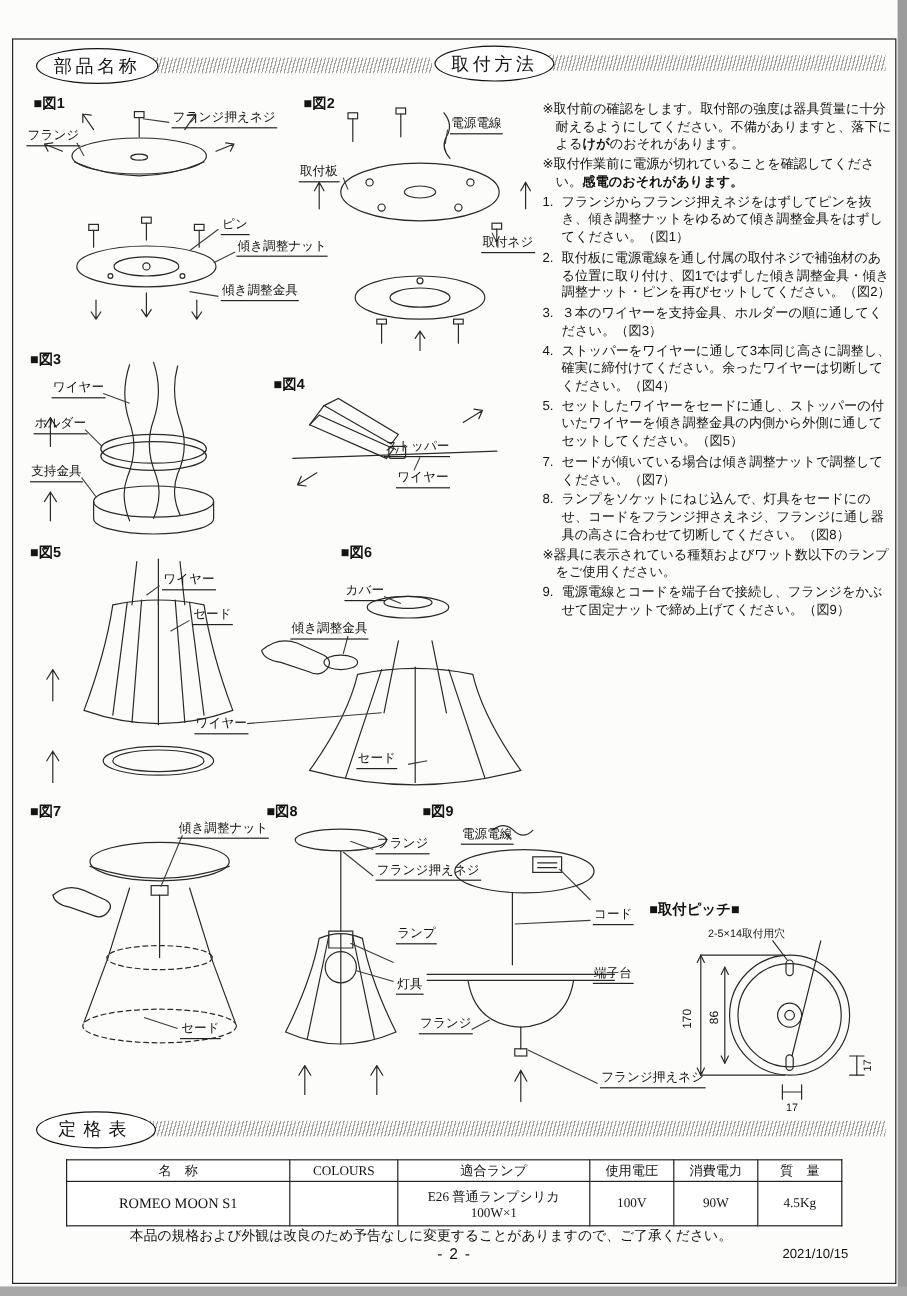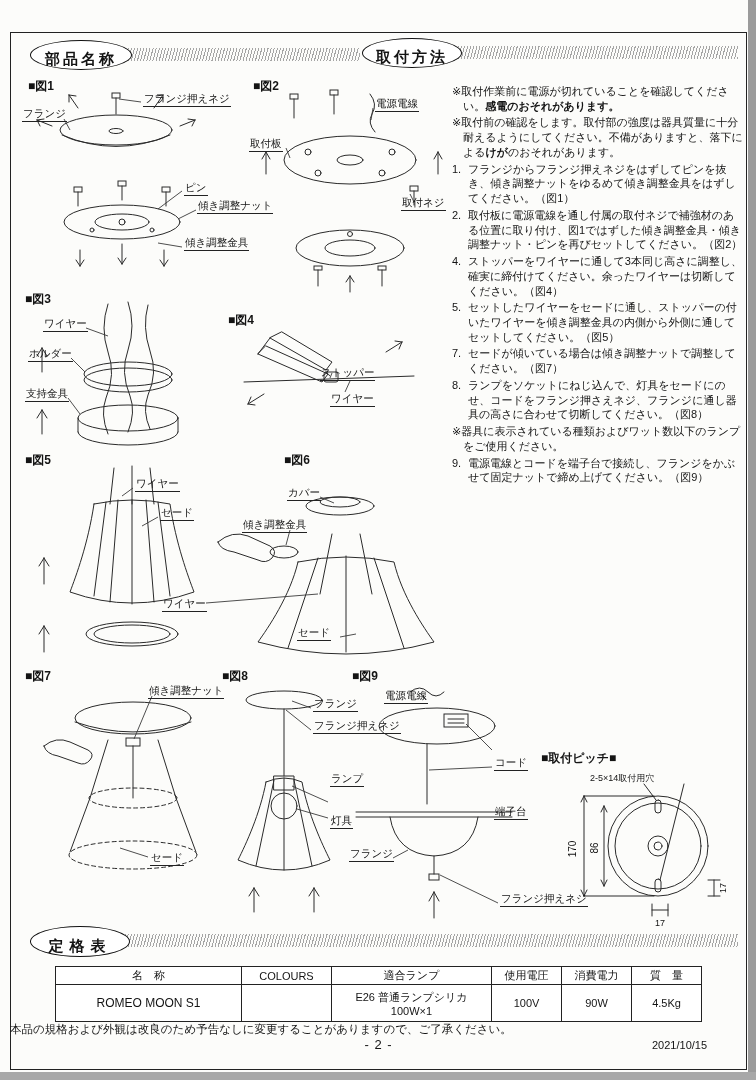--- a/index.html
+++ b/index.html
@@ -8,39 +8,39 @@
     width:756px; height:1080px; position:relative; overflow:hidden;
     background:#fcfcfa; color:#141414;
     font-family:"Liberation Sans","DejaVu Sans",sans-serif;
   }
   .page-border { position:absolute; left:10px; top:32px; width:737px; height:1038px; border:1.6px solid #222; }
   .edge-right  { position:absolute; right:0; top:0; width:8px; height:1080px; background:#9b9b9b; }
   .edge-bottom { position:absolute; left:0; bottom:0; width:756px; height:8px; background:#a8a8a8; }
   .band { position:absolute; height:13px; z-index:1;
     background:repeating-linear-gradient(105deg,#8f8f8f 0 1px,transparent 1px 3px); opacity:.8; }
   .badge { position:absolute; z-index:2; background:#fff; border:1.8px solid #111; border-radius:50%;
-    display:flex; align-items:flex-end; justify-content:center; font-size:15px; font-weight:bold; letter-spacing:3px; }
+    display:flex; align-items:center; justify-content:center; font-size:15px; font-weight:normal; letter-spacing:3px; }
   .figlabel { position:absolute; font-size:12px; font-weight:bold; z-index:3; white-space:nowrap; }
   .callout { position:absolute; font-size:10.5px; line-height:1.2; border-bottom:1px solid #222;
     padding:0 1px 1px 1px; white-space:nowrap; z-index:4; }
   .fig { position:absolute; z-index:0; }
   .fig svg { display:block; }
   .leaders { position:absolute; left:0; top:0; z-index:2; pointer-events:none; }
   .instr { position:absolute; left:452px; top:84px; width:292px; font-size:11px; line-height:1.34; z-index:3; }
   .instr p { margin:0 0 2px 0; }
   .warn { padding-left:11px; text-indent:-11px; }
   .step { padding-left:16px; text-indent:-16px; }
   .step .num { display:inline-block; width:16px; text-indent:0; }
   .b { font-weight:bold; }
-  .ratings { position:absolute; left:55px; top:966px; border-collapse:collapse; table-layout:fixed; z-index:3; background:#fff; }
+  .ratings { position:absolute; left:55px; top:966px; border-collapse:collapse; table-layout:fixed; z-index:3; background:#fff;font-family:Liberation Serif, serif; }
   .ratings th, .ratings td { border:1.3px solid #222; font-size:11px; font-weight:normal;
     padding:1px 3px; text-align:center; vertical-align:middle; }
   .ratings td.name { font-size:12px; }
   .pre { white-space:pre-line; }
-  .footnote { position:absolute; left:10px; width:600px; top:1022px; text-align:left; font-size:11.5px; z-index:3; }
+  .footnote { position:absolute; left:10px; width:600px; top:1022px; text-align:right; font-size:11.5px; z-index:3; }
   .pagenum  { position:absolute; left:10px; width:737px; top:1037px; text-align:center; font-size:13px; letter-spacing:1px; z-index:3; }
   .date { position:absolute; left:652px; top:1039px; font-size:11px; z-index:3; }
   .pitchnote { position:absolute; font-size:9px; z-index:4; white-space:nowrap; }
   svg text { font-family:"Liberation Sans","DejaVu Sans",sans-serif; }
 </style>
 </head>
 <body>
 
 <div>
   <div class="page-border"></div>
@@ -352,24 +352,25 @@
   <div class="callout" style="left:330px;top:814px;">灯具</div>
   <div class="callout" style="left:330px;top:772px;">ランプ</div>
 
   <div class="callout" style="left:384px;top:689px;">電源電線</div>
   <div class="callout" style="left:494px;top:757px;margin-top:48px;">端子台</div>
   <div class="callout" style="left:494px;top:756px;">コード</div>
   <div class="callout" style="left:349px;top:847px;">フランジ</div>
   <div class="callout" style="left:500px;top:892px;">フランジ押えネジ</div>
 
   <div class="instr">
+    <p class="warn"><span>※取付前の確認をします。取付部の強度は器具質量に十分耐えるようにしてください。不備がありますと、落下による</span><span class="b">けが</span><span>のおそれがあります。</span></p>
     <p class="warn"><span>※取付作業前に電源が切れていることを確認してください。</span><span class="b">感電のおそれがあります。</span></p>
-    <p class="warn"><span>※取付前の確認をします。取付部の強度は器具質量に十分耐えるようにしてください。不備がありますと、落下による</span><span class="b">けが</span><span>のおそれがあります。</span></p>
     <p class="step"><span class="num">1.</span><span>フランジからフランジ押えネジをはずしてピンを抜き、傾き調整ナットをゆるめて傾き調整金具をはずしてください。（図1）</span></p>
     <p class="step"><span class="num">2.</span><span>取付板に電源電線を通し付属の取付ネジで補強材のある位置に取り付け、図1ではずした傾き調整金具・傾き調整ナット・ピンを再びセットしてください。（図2）</span></p>
+    <p class="step"><span class="num">3.</span><span>３本のワイヤーを支持金具、ホルダーの順に通してください。（図3）</span></p>
     <p class="step"><span class="num">4.</span><span>ストッパーをワイヤーに通して3本同じ高さに調整し、確実に締付けてください。余ったワイヤーは切断してください。（図4）</span></p>
     <p class="step"><span class="num">5.</span><span>セットしたワイヤーをセードに通し、ストッパーの付いたワイヤーを傾き調整金具の内側から外側に通してセットしてください。（図5）</span></p>
     <p class="step"><span class="num">7.</span><span>セードが傾いている場合は傾き調整ナットで調整してください。（図7）</span></p>
     <p class="step"><span class="num">8.</span><span>ランプをソケットにねじ込んで、灯具をセードにのせ、コードをフランジ押さえネジ、フランジに通し器具の高さに合わせて切断してください。（図8）</span></p>
     <p class="warn">※器具に表示されている種類およびワット数以下のランプをご使用ください。</p>
     <p class="step"><span class="num">9.</span><span>電源電線とコードを端子台で接続し、フランジをかぶせて固定ナットで締め上げてください。（図9）</span></p>
   </div>
 
   <table class="ratings">
     <colgroup>

